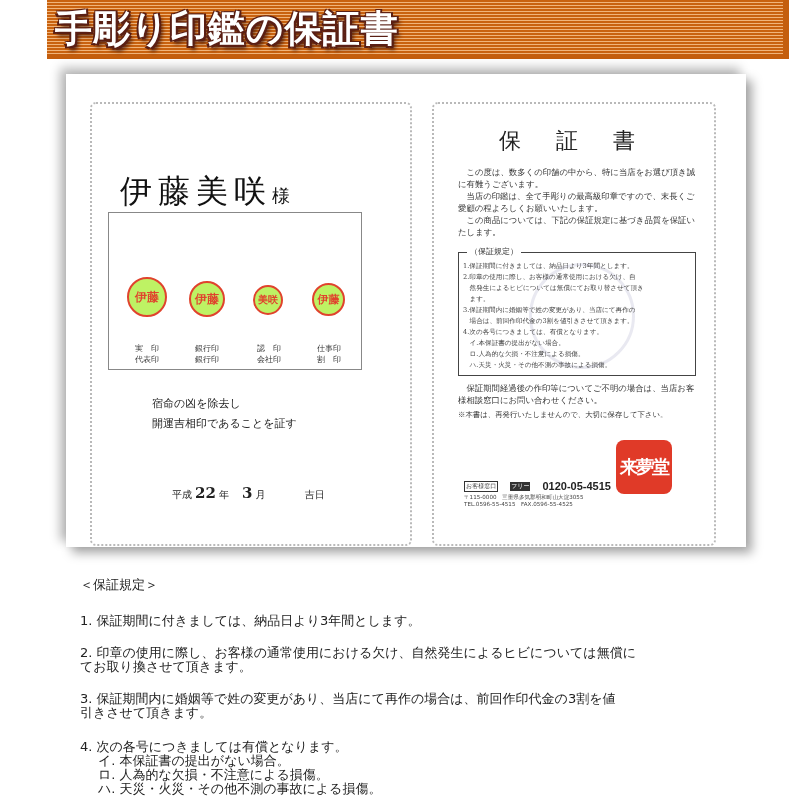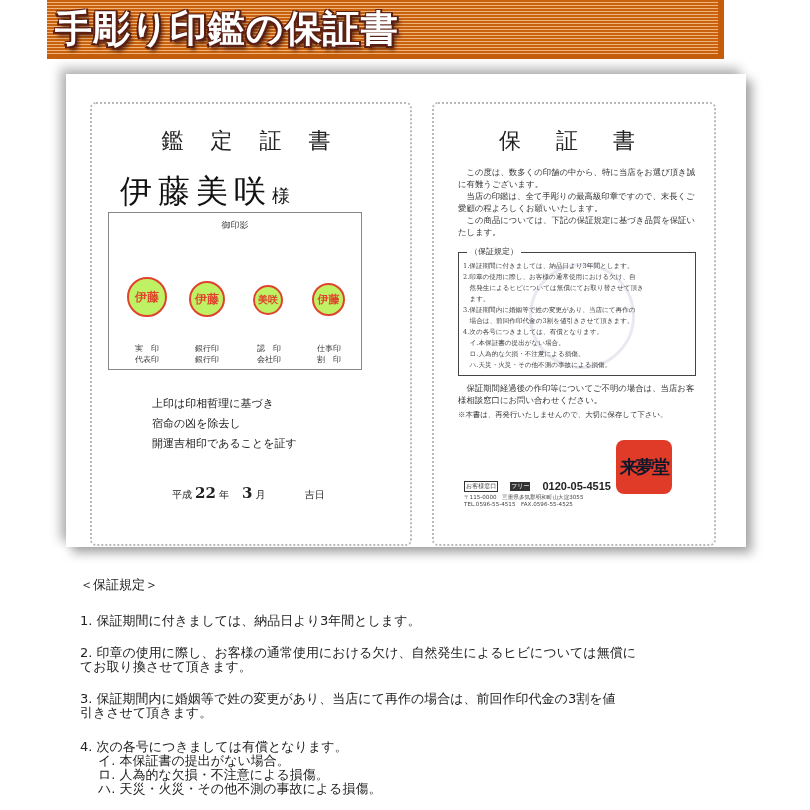--- a/index.html
+++ b/index.html
@@ -1,20 +1,20 @@
 <!DOCTYPE html>
 <html><head>
 <meta charset="utf-8">
 <style>
   html, body { margin:0; padding:0; background:#ffffff; }
   body { width:810px; height:810px; position:relative; overflow:hidden;
          font-family:"DejaVu Sans", sans-serif; color:#222; }
 
   
-  .banner { position:absolute; left:47px; top:0; width:677px; height:59px;
+  .banner { position:absolute; left:47px; top:0; width:742px; height:59px;
     background: repeating-linear-gradient(to bottom, #c9620f 0px, #c9620f 2px, #f0b47a 2px, #f0b47a 3px);
     border-right:6px solid #c45e0d; border-bottom:5px solid #c45e0d; box-sizing:border-box; }
   .banner-title { position:absolute; left:8px; top:4px; font-family:"DejaVu Sans", sans-serif;
     font-weight:bold; font-size:37px; letter-spacing:1px; color:#ffffff;
     text-shadow: 2px 2px 0 #5a1f14, -2px 2px 0 #5a1f14, 2px -1px 0 #5a1f14, -1px -1px 0 #5a1f14, 3px 4px 4px #3a120a; }
 
   
   .photo { position:absolute; left:66px; top:74px; width:680px; height:473px; background:#ffffff;
     box-shadow: -6px -6px 10px rgba(0,0,0,0.28), 6px 6px 10px rgba(0,0,0,0.35); }
 
@@ -47,45 +47,43 @@
   .rules-text { position:absolute; left:4px; top:8px; font-size:6.6px; line-height:11px; color:#444; white-space:nowrap; }
   .after-note { position:absolute; left:24px; top:278px; width:244px; font-size:8.4px; line-height:12px; color:#333; }
   .note-star { position:absolute; left:24px; top:306px; font-size:7.4px; color:#333; white-space:nowrap; }
   .company { position:absolute; left:56px; top:346px; font-size:22px; letter-spacing:8px; color:#222; }
   .phone-row { position:absolute; left:30px; top:376px; display:flex; align-items:center; gap:12px; }
   .phone-tag { font-size:6px; border:1px solid #333; padding:0 1px; color:#333; }
   .phone-free { font-size:6px; background:#333; color:#fff; padding:0 1px; }
   .phone-num { font-size:11px; font-weight:bold; color:#222; font-family:"Liberation Sans", sans-serif; }
   .addr { position:absolute; left:30px; top:390px; font-size:5.6px; line-height:7px; color:#444; white-space:nowrap; }
   .square-seal { position:absolute; left:182px; top:336px; width:56px; height:54px; background:#e03a28; border-radius:8px;
-    display:flex; align-items:center; justify-content:center; color:#0f172a; font-size:18px; font-weight:bold; letter-spacing:-2px; }
+    display:flex; align-items:center; justify-content:center; color:#ffffff; font-size:18px; font-weight:bold; letter-spacing:-2px; }
 
   
   .terms { position:absolute; left:80px; top:578px; width:660px; font-family:"DejaVu Sans", sans-serif; font-size:13px; color:#222; }
   .terms p { margin:0; line-height:14px; }
   .terms .heading { position:absolute; left:0; top:0; }
   .terms .item { position:absolute; left:0; }
   .terms .sub { padding-left:18px; }
 </style>
 </head>
 <body>
 
 <div class="banner">
   <div class="banner-title">手彫り印鑑の保証書</div>
 </div>
 
 <div class="photo">
 
   <div class="cert cert-left">
-    <div class="kantei-title serif">鑑 定 証 書</div>
     <div class="name-line serif">
       <span>伊藤美咲</span><span class="sama">様</span>
     </div>
     <div class="inkan-box">
-      <div class="inkan-label serif">御印影</div>
 
       <div class="seal serif" style="left:18px;top:64px;width:40px;height:40px;">伊藤</div>
       <div class="seal serif" style="left:80px;top:68px;width:36px;height:36px;">伊藤</div>
       <div class="seal serif" style="left:144px;top:72px;width:30px;height:30px;font-size:10px;">美咲</div>
       <div class="seal serif" style="left:203px;top:70px;width:33px;height:33px;font-size:11px;">伊藤</div>
 
       <div class="seal-kind serif" style="left:8px;">
         <div>実　印</div>
         <div>代表印</div>
       </div>
@@ -97,21 +95,20 @@
         <div>認　印</div>
         <div>会社印</div>
       </div>
       <div class="seal-kind serif" style="left:190px;">
         <div>仕事印</div>
         <div>割　印</div>
       </div>
     </div>
 
     <div class="blessing serif">
-      <div>上印は印相哲理に基づき</div>
       <div>宿命の凶を除去し</div>
       <div>開運吉相印であることを証す</div>
     </div>
 
     <div class="date-line serif">
       <span>平成</span><b>22</b><span>年</span>
       <b style="margin-left:10px;">3</b><span>月</span>
       <span style="margin-left:36px;">吉日</span>
     </div>
   </div>

